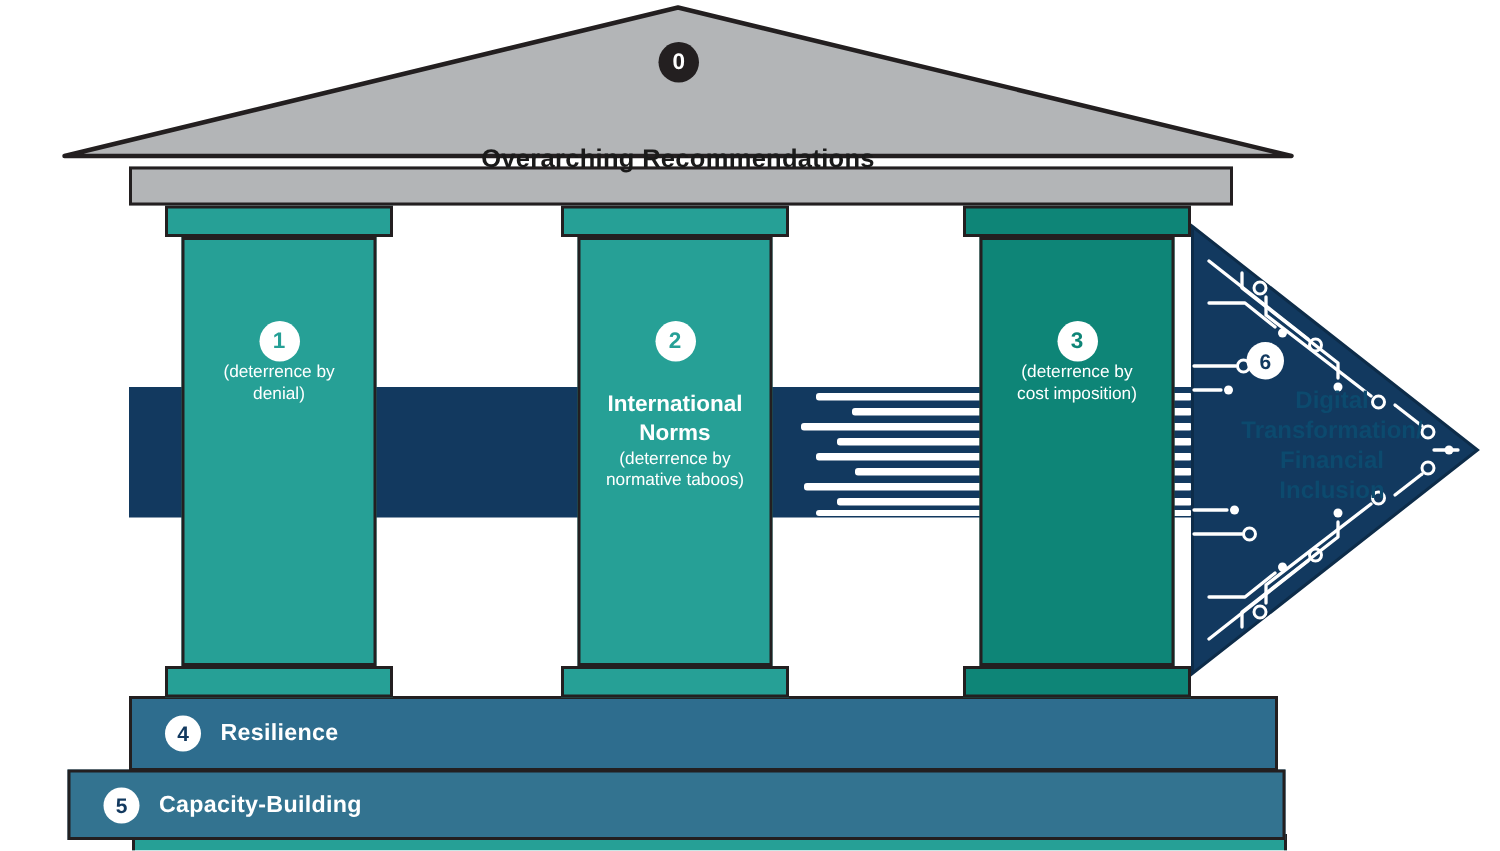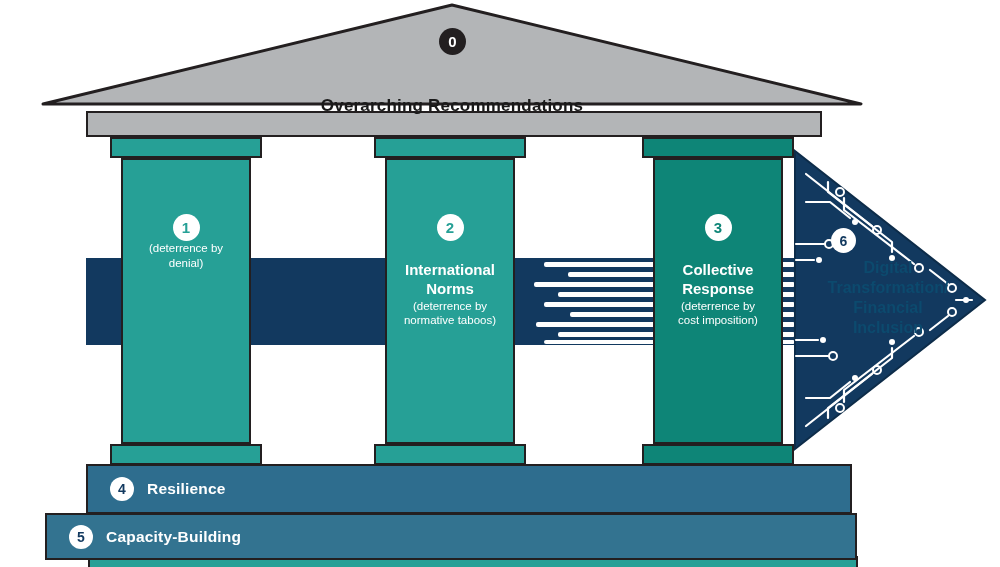--- a/index.html
+++ b/index.html
@@ -104,22 +104,20 @@
       <div class="p-sub">(deterrence by
 normative taboos)</div>
     </div>
     <div class="cap"></div>
   </div>
 
   <div class="abs pillar pillar-dark" style="left:642px;">
     <div class="cap"></div>
     <div class="shaft">
       <div class="badge badge-pillar">3</div>
-      <div class="p-title">Collective
-Response</div>
       <div class="p-sub">(deterrence by
 cost imposition)</div>
     </div>
     <div class="cap"></div>
   </div>
 
   <svg class="abs" style="left:780px;top:140px;" width="222" height="322" viewBox="0 0 222 322">
     <polygon points="15,11 205,160 15,309" style="fill:var(--navy);stroke:#0d2c49;stroke-width:2;"></polygon>
     <g>
 

